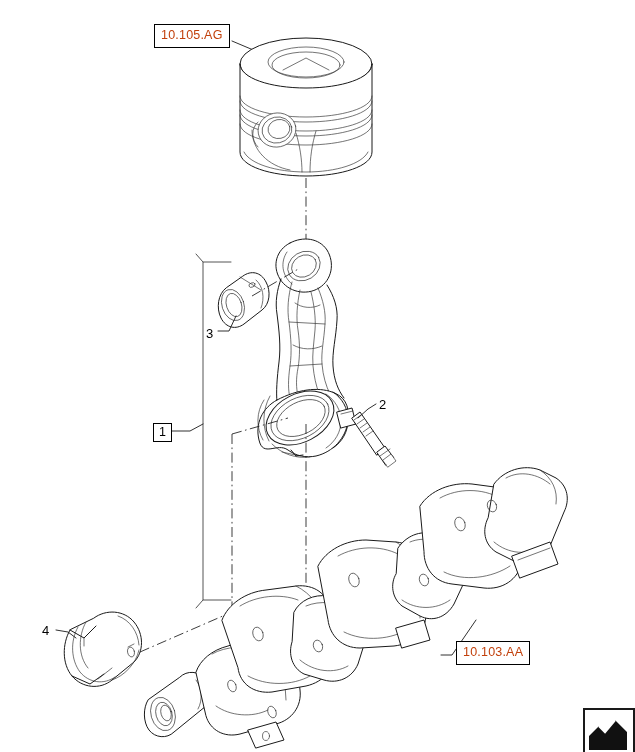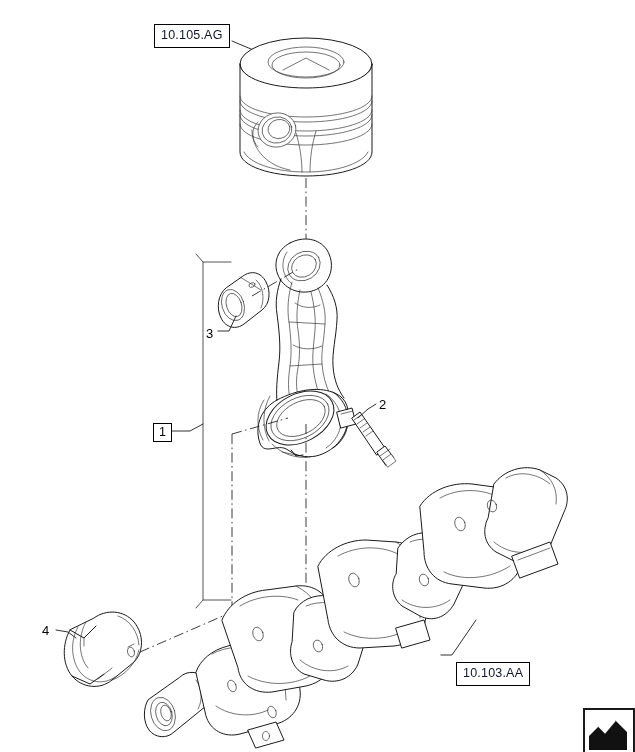--- a/index.html
+++ b/index.html
@@ -27,21 +27,21 @@
     top: 0;
     width: 635px;
     height: 752px;
     display: block;
   }
   
   .ref-box {
     position: absolute;
     background: #ffffff;
     border: 1.1px solid #000000;
-    color: #0f172a;
+    color: #c2410c;
     font-size: 12.5px;
     line-height: 1;
     padding: 4px 6px 5px 6px;
     white-space: nowrap;
     letter-spacing: 0.2px;
   }
   
   .callout-box {
     position: absolute;
     background: #ffffff;
@@ -409,21 +409,21 @@
     <g>
       <path class="lead" d="M441 655 L452 655 L476 620"></path>
     </g>
 
   </svg>
 
   <div class="ref-box" style="left:154px; top:24px;">
     <span>10.105.AG</span>
   </div>
 
-  <div class="ref-box" style="left:456px; top:662px;">
+  <div class="ref-box" style="left:456px; top:641px;">
     <span>10.103.AA</span>
   </div>
 
   <div class="callout-box" style="left:153px; top:423px;">
     <span>1</span>
   </div>
 
   <div class="callout-plain" style="left:379px; top:398px;">
     <span>2</span>
   </div>

